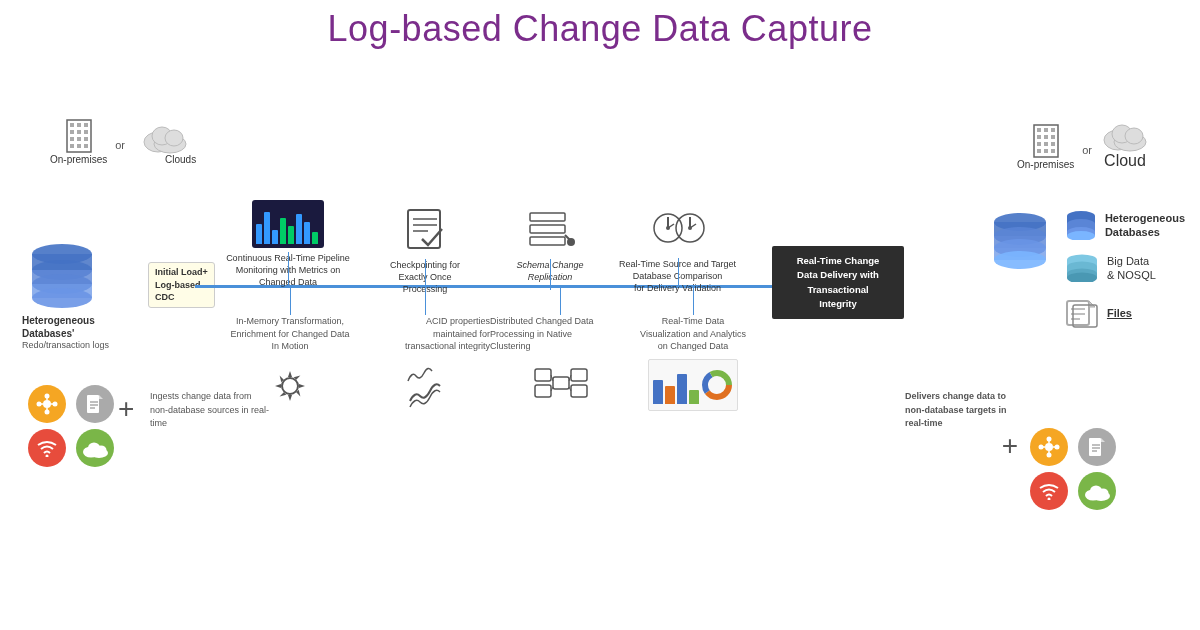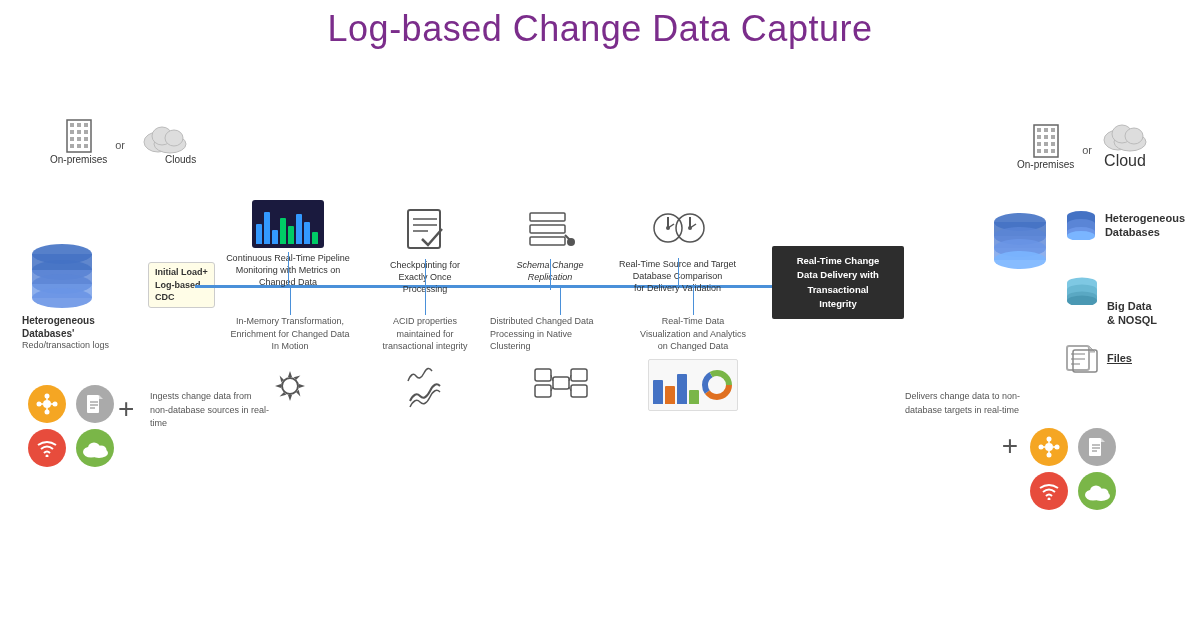--- a/index.html
+++ b/index.html
@@ -245,21 +245,21 @@
       <path d="M14.6 35.4 L18.8 31.2 L21.3 33.7 Z" fill="#555"></path>
     </svg>
   </div>
 
   <div style="position:absolute; left:772px; top:46px; width:132px; background:#2d2d2d; color:#fff; font-size:9.5px; font-weight:bold; padding:8px 8px; text-align:center; line-height:1.5; border-radius:2px;">
     Real-Time Change<br>Data Delivery with<br>Transactional<br>Integrity
   </div>
 
   <div style="position:absolute; left:360px; top:115px; width:130px; text-align:center;">
     <div style="position:absolute; left:50%; top:-30px; width:1px; height:30px; background:#4a90d9;"></div>
-    <div style="font-size:9px; color:#555; line-height:1.4; margin-bottom:8px;">ACID properties<br>maintained for<br>transactional integrity</div>
+    <div style="font-size:9px; color:#555; line-height:1.4; margin-bottom:8px;text-align:right;">ACID properties<br>maintained for<br>transactional integrity</div>
     <svg width="50" height="50" viewBox="0 0 50 50" style="margin:0 auto; display:block;">
 
       <path d="M10 40 Q15 30 20 35 Q25 40 30 30 Q35 20 40 25" fill="none" stroke="#555" stroke-width="2"></path>
       <path d="M10 46 Q15 36 20 41 Q25 46 30 36 Q35 26 40 31" fill="none" stroke="#555" stroke-width="1.5"></path>
       <path d="M8 20 Q12 10 16 15 Q20 20 24 12 Q28 4 32 10" fill="none" stroke="#555" stroke-width="1.5"></path>
     </svg>
   </div>
 
   <div style="position:absolute; left:490px; top:115px; width:140px; text-align:left;">
     <div style="position:absolute; left:50%; top:-30px; width:1px; height:30px; background:#4a90d9;"></div>
@@ -290,21 +290,21 @@
 
       <svg style="position:absolute;right:2px;top:2px;" width="36" height="46" viewBox="0 0 36 36">
         <circle cx="18" cy="18" r="12" fill="none" stroke="#e07020" stroke-width="6" stroke-dasharray="30 45" stroke-dashoffset="0"></circle>
         <circle cx="18" cy="18" r="12" fill="none" stroke="#4472c4" stroke-width="6" stroke-dasharray="20 55" stroke-dashoffset="-30"></circle>
         <circle cx="18" cy="18" r="12" fill="none" stroke="#7ab648" stroke-width="6" stroke-dasharray="25 50" stroke-dashoffset="-50"></circle>
         <circle cx="18" cy="18" r="6" fill="#f8f8f8"></circle>
       </svg>
     </div>
   </div>
 
-  <div style="position:absolute; left:905px; top:190px; font-size:9px; color:#555; line-height:1.5; max-width:120px;">Delivers change data to
+  <div style="position:absolute; left:905px; top:190px; font-size:9px; color:#555; line-height:1.5; max-width:120px;font-weight:bold;">Delivers change data to
 non-database targets in
 real-time</div>
 
   <div style="position:absolute; left:985px; top:10px;">
     
     <svg width="70" height="60" viewBox="0 0 70 60">
       <ellipse cx="35" cy="12" rx="26" ry="9" fill="#4472C4" opacity="0.9"></ellipse>
       <rect x="9" y="12" width="52" height="14" fill="#4472C4" opacity="0.85"></rect>
       <ellipse cx="35" cy="26" rx="26" ry="9" fill="#5a85d6" opacity="0.8"></ellipse>
       <rect x="9" y="26" width="52" height="12" fill="#5a85d6" opacity="0.8"></rect>
@@ -333,21 +333,21 @@
     <div style="display:flex; align-items:center; margin-bottom:14px; gap:6px;">
       <svg width="38" height="28" viewBox="0 0 38 28">
         <ellipse cx="19" cy="6" rx="15" ry="5.5" fill="#7ec8e3"></ellipse>
         <rect x="4" y="6" width="30" height="7" fill="#7ec8e3"></rect>
         <ellipse cx="19" cy="13" rx="15" ry="5.5" fill="#6ab8d3"></ellipse>
         <rect x="4" y="13" width="30" height="7" fill="#6ab8d3"></rect>
         <ellipse cx="19" cy="20" rx="15" ry="5.5" fill="#5aa8c3"></ellipse>
         <rect x="4" y="20" width="30" height="4" fill="#5aa8c3"></rect>
         <ellipse cx="19" cy="24" rx="15" ry="5.5" fill="#4a98b3"></ellipse>
       </svg>
-      <div style="font-size:11px; font-weight:bold; color:#333; line-height:1.3;margin-top:45px;">Big Data<br>&amp; NOSQL</div>
+      <div style="font-size:11px; font-weight:normal; color:#333; line-height:1.3;">Big Data<br>&amp; NOSQL</div>
     </div>
 
 
     <div style="display:flex; align-items:center; gap:6px;">
       <svg width="38" height="32" viewBox="0 0 38 32">
         <rect x="4" y="4" width="22" height="24" rx="2" fill="none" stroke="#aaa" stroke-width="2"></rect>
         <polygon points="26,4 32,10 26,10" fill="#ccc" stroke="#aaa" stroke-width="1"></polygon>
         <line x1="8" y1="12" x2="22" y2="12" stroke="#aaa" stroke-width="1.5"></line>
         <line x1="8" y1="17" x2="22" y2="17" stroke="#aaa" stroke-width="1.5"></line>
         <line x1="8" y1="22" x2="17" y2="22" stroke="#aaa" stroke-width="1.5"></line>

